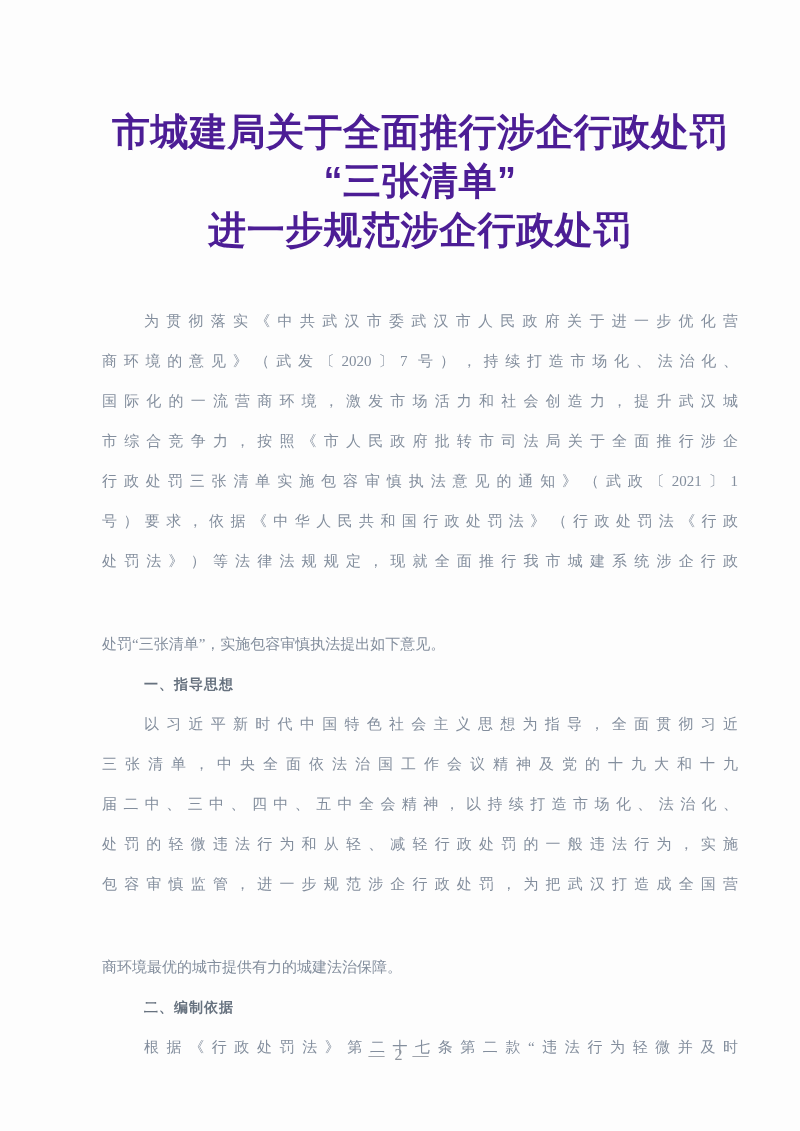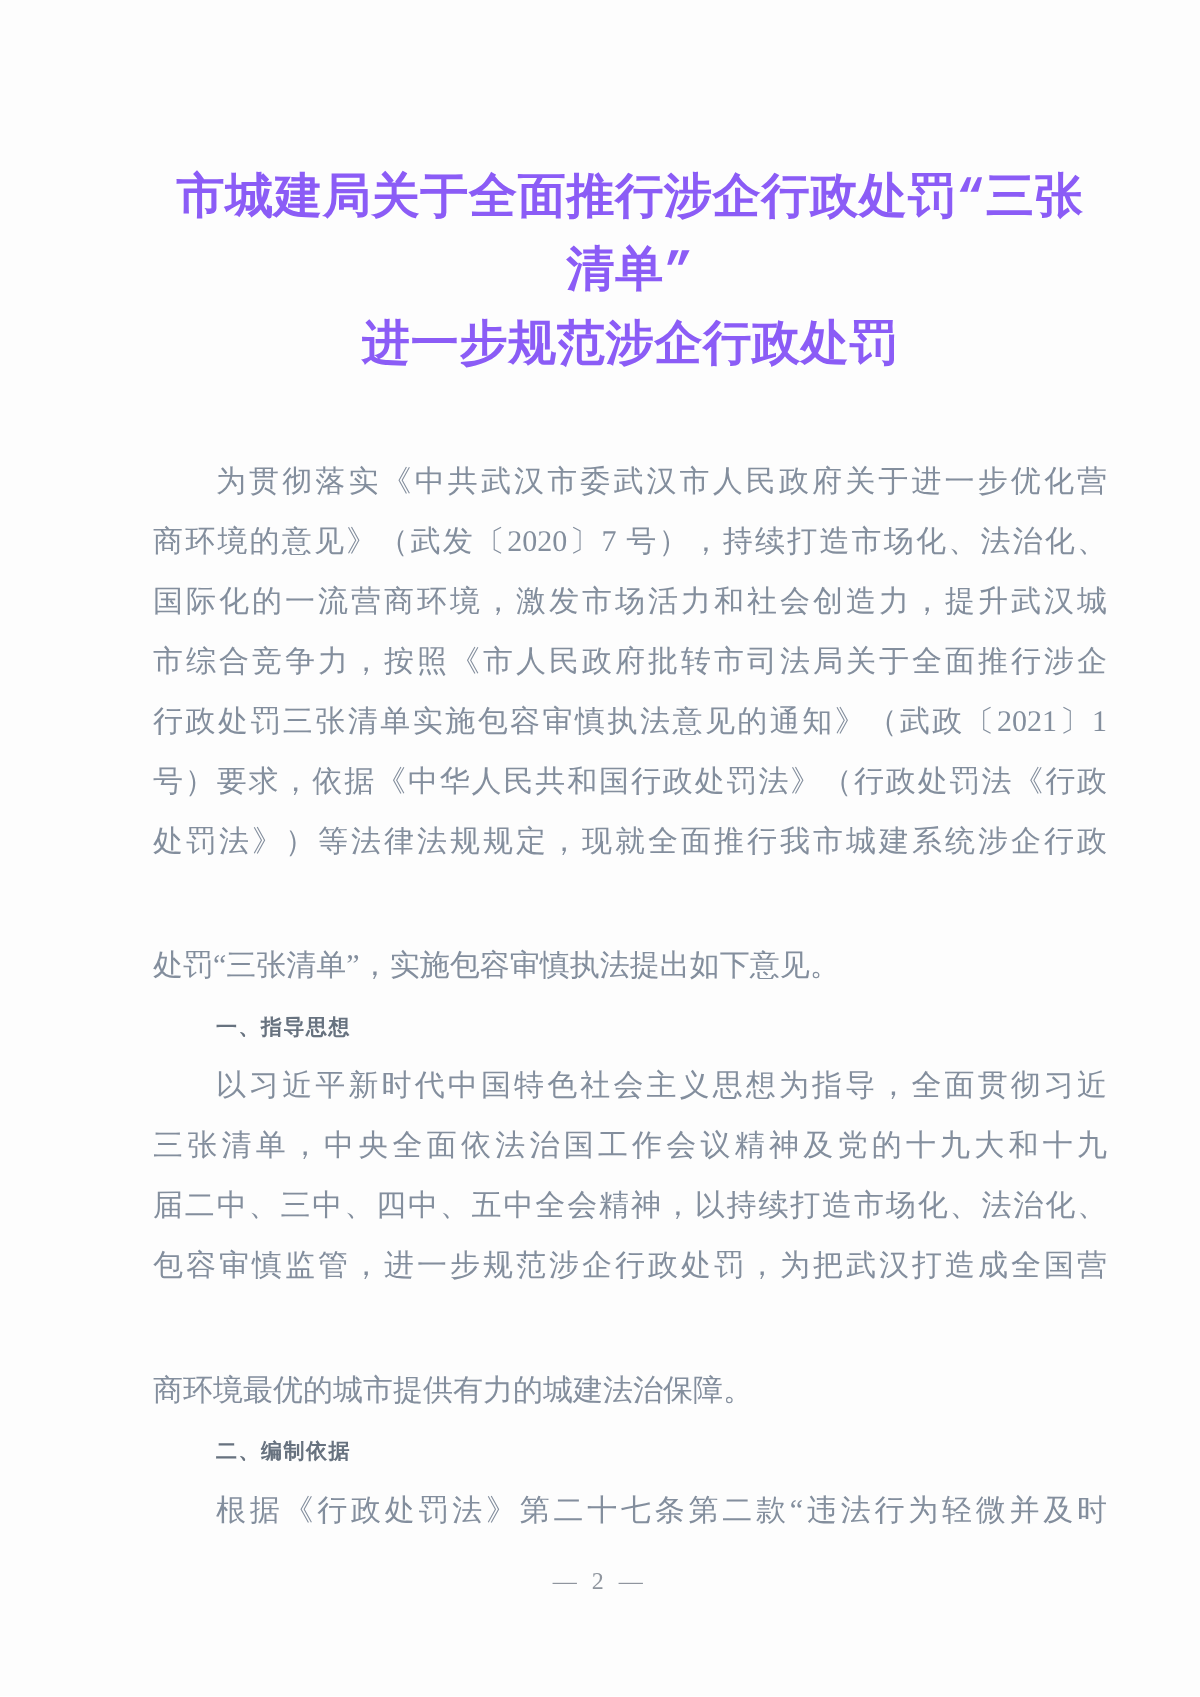--- a/index.html
+++ b/index.html
@@ -18,34 +18,34 @@
   }
   .content {
     position: absolute;
     left: 102px;
     top: 108px;
     width: 636px;
   }
   .doc-title {
     margin: 0 0 46px 0;
     text-align: center;
-    font-family: Liberation Mono, monospace;
+    font-family: Liberation Sans, sans-serif;
     font-weight: 700;
-    font-size: 32px;
+    font-size: 38px;
     line-height: 49px;
-    color: #8b5cf6;
+    color: #4c1d95;
     letter-spacing: 0.5px;
   }
   .title-line { display: block; }
   .body-text {
     font-family: "Liberation Serif", "DejaVu Serif", serif;
     color: #838e9d;
   }
   .ln {
-    font-size: 20px;
+    font-size: 15px;
     line-height: 40px;
     height: 40px;
     text-align: justify;
     text-align-last: justify;
     white-space: nowrap;
   }
   .ln.first { text-indent: 42px; }
   .ln.last  { text-align-last: left; white-space: normal; margin-top: 43px; }
   .section-heading {
     margin: 0;
@@ -93,20 +93,21 @@
         <div class="ln">处罚法》）等法律法规规定，现就全面推行我市城建系统涉企行政</div>
         <div class="ln last">处罚“三张清单”，实施包容审慎执法提出如下意见。</div>
       </div>
 
       <h2 class="section-heading">一、指导思想</h2>
 
       <div class="para">
         <div class="ln first">以习近平新时代中国特色社会主义思想为指导，全面贯彻习近</div>
         <div class="ln">三张清单，中央全面依法治国工作会议精神及党的十九大和十九</div>
         <div class="ln">届二中、三中、四中、五中全会精神，以持续打造市场化、法治化、</div>
+        <div class="ln">处罚的轻微违法行为和从轻、减轻行政处罚的一般违法行为，实施</div>
         <div class="ln">包容审慎监管，进一步规范涉企行政处罚，为把武汉打造成全国营</div>
         <div class="ln last">商环境最优的城市提供有力的城建法治保障。</div>
       </div>
 
       <h2 class="section-heading">二、编制依据</h2>
 
       <div class="para">
         <div class="ln first">根据《行政处罚法》第二十七条第二款“违法行为轻微并及时</div>
       </div>
 

